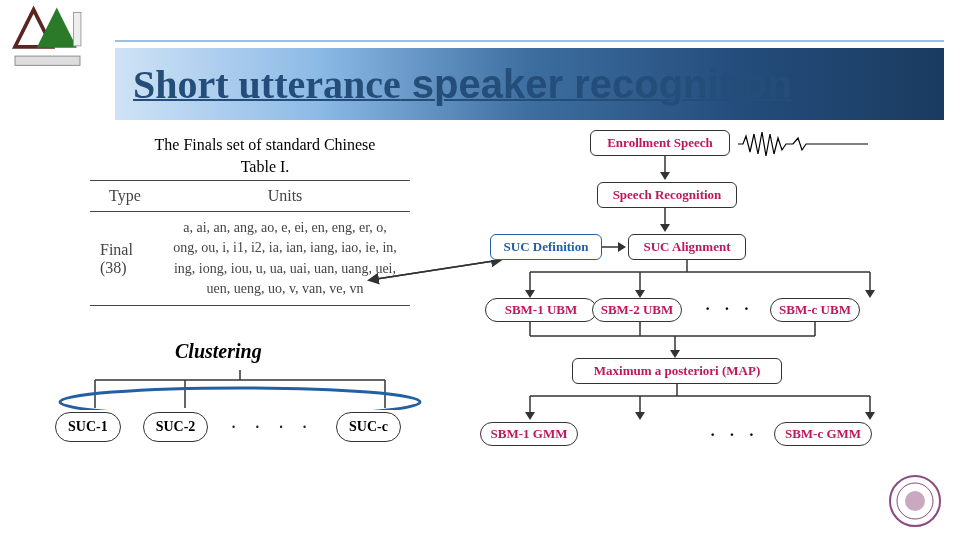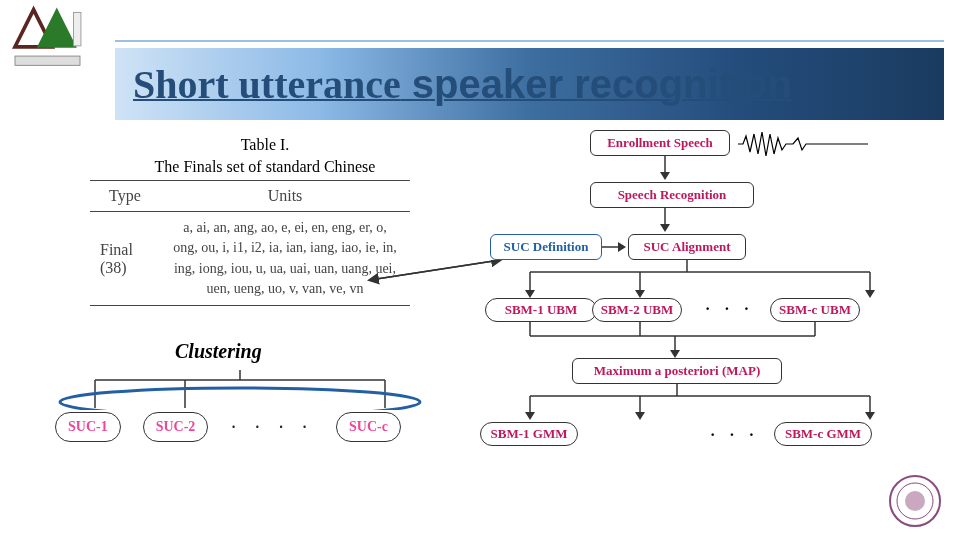--- a/index.html
+++ b/index.html
@@ -101,21 +101,21 @@
     display: flex;
     align-items: center;
     gap: 22px;
   }
   .suc-box {
     border: 1.5px solid #333;
     border-radius: 18px;
     padding: 6px 12px;
     font-size: 14px;
     font-weight: 700;
-    color: #ec4899;
+    color: #000000;
     background: #fff;
   }
   .dots { font-size: 20px; letter-spacing: 6px; color: #222; }
 
   
   .flow {
     position: absolute;
     top: 130px;
     left: 480px;
     width: 440px;
@@ -171,22 +171,22 @@
   </svg>
 </div>
 
 <div class="title-bar">
   <span class="title">
     <span>Short utterance</span><span class="reg"> speaker recognition</span>
   </span>
 </div>
 
 <div class="caption">
+  <div>The Finals set of standard Chinese</div>
   <div>Table I.</div>
-  <div>The Finals set of standard Chinese</div>
 </div>
 
 <table class="tbl">
   <thead>
     <tr>
       <td>Type</td>
       <td>Units</td>
     </tr>
   </thead>
   <tbody>
@@ -231,21 +231,21 @@
 
   <svg class="wave" viewBox="0 0 130 28">
     <polyline points="0,14 5,14 8,6 12,22 16,4 20,24 24,2 28,26 32,4 36,24 40,8 44,20 48,14 55,14 60,8 64,20 68,14 130,14" fill="none" stroke="#000" stroke-width="1.2"></polyline>
   </svg>
 
   <svg style="position:absolute;top:26px;left:178px;width:14px;height:26px">
     <line x1="7" y1="0" x2="7" y2="18" stroke="#333" stroke-width="1.5"></line>
     <polygon points="2,16 12,16 7,24" fill="#333"></polygon>
   </svg>
 
-  <div class="fc-box fc-rect" style="top:52px;left:110px;width:164px;height:26px">Speech Recognition</div>
+  <div class="fc-box fc-rect" style="top:52px;left:117px;width:140px;height:26px">Speech Recognition</div>
 
   <svg style="position:absolute;top:78px;left:178px;width:14px;height:26px">
     <line x1="7" y1="0" x2="7" y2="18" stroke="#333" stroke-width="1.5"></line>
     <polygon points="2,16 12,16 7,24" fill="#333"></polygon>
   </svg>
 
   <div class="fc-box fc-rect" style="top:104px;left:10px;width:112px;height:26px;border-color:#2360a3;color:#2360a3">SUC Definition</div>
 
   <svg style="position:absolute;top:110px;left:122px;width:26px;height:14px">
     <line x1="0" y1="7" x2="18" y2="7" stroke="#333" stroke-width="1.5"></line>

